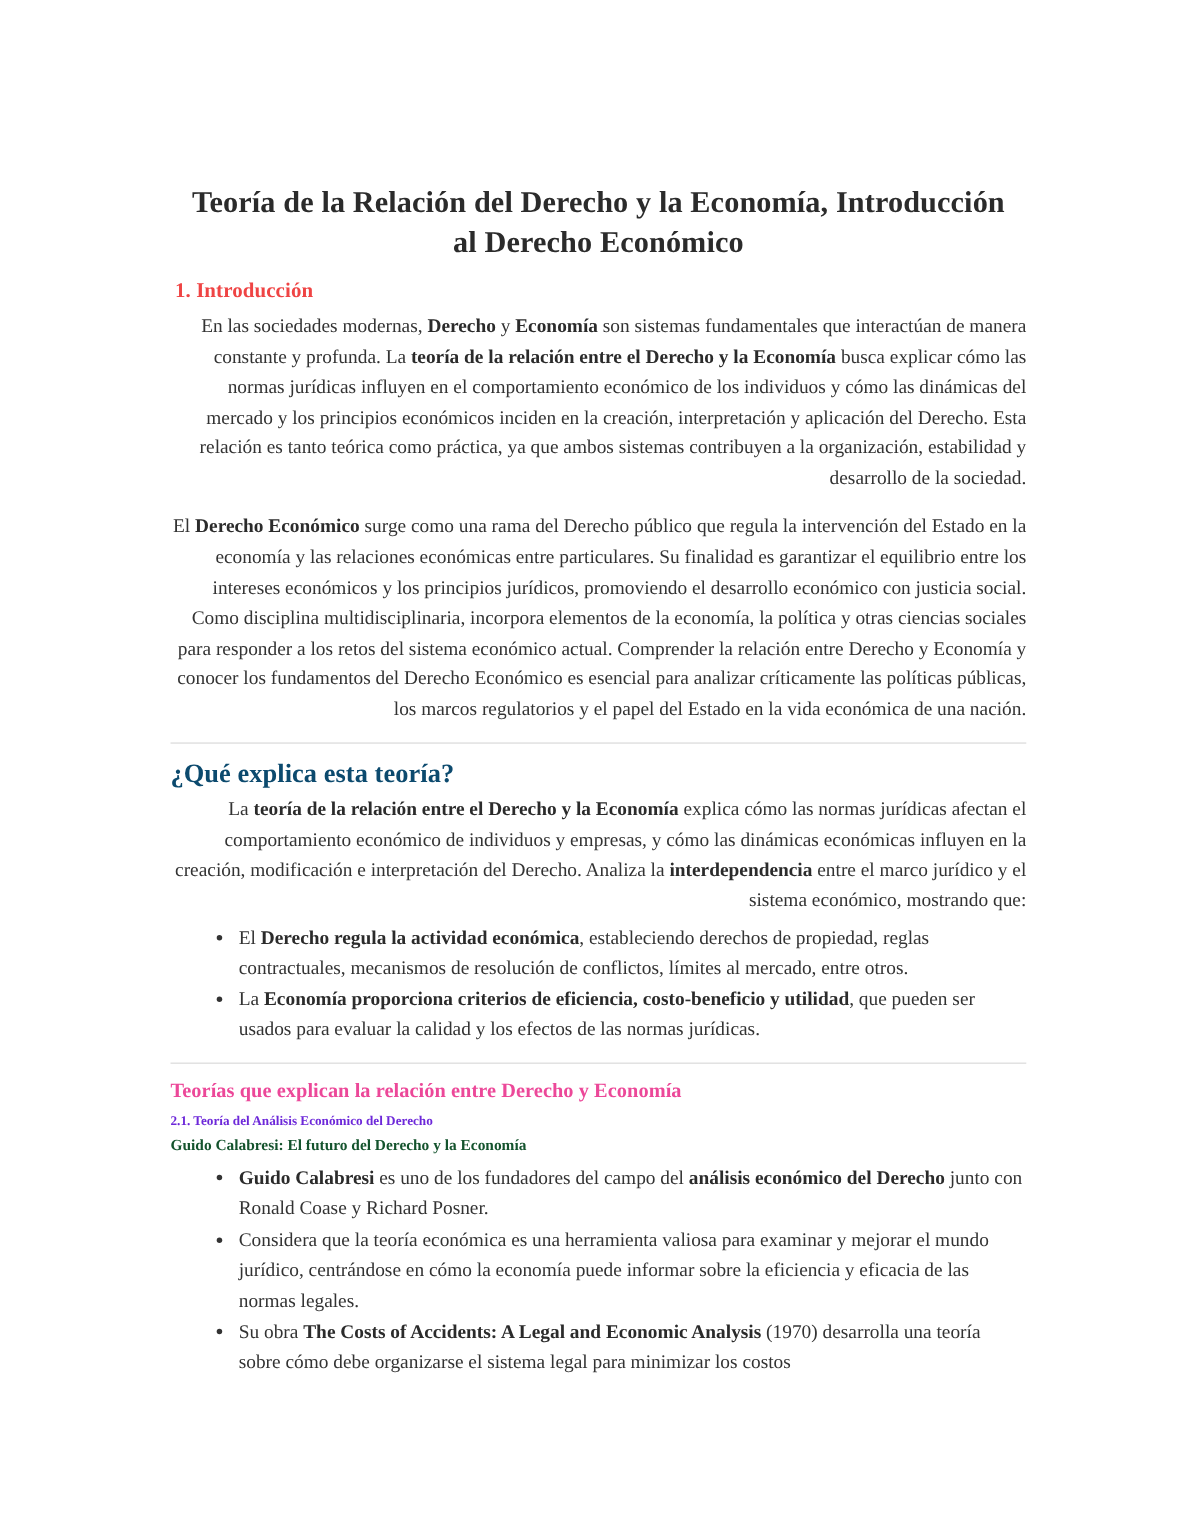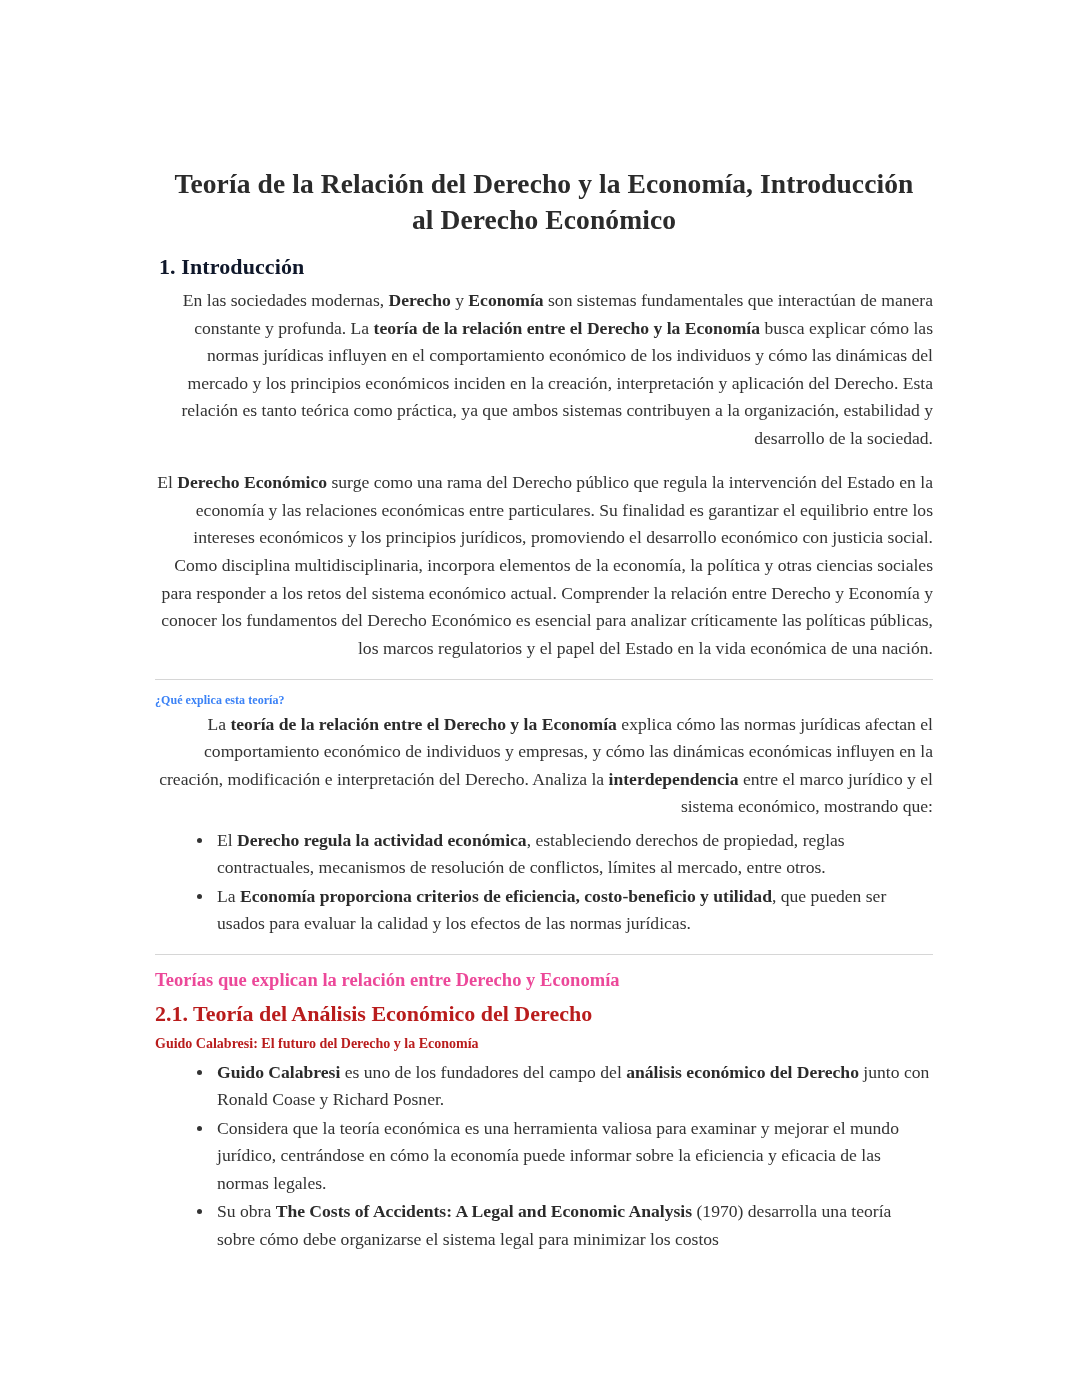--- a/index.html
+++ b/index.html
@@ -44,59 +44,59 @@
     line-height: 1.32;
     text-align: center;
     color: #2b2b2b;
     margin: 0 0 4px 0;
     padding: 0 8px;
     letter-spacing: 0.1px;
   }
 
   
   h2.sec-h {
-    font-size: 22px;
-    font-weight: bold;
-    line-height: 1.3;
-    color: #0f172a;
+    font-size: 19px;
+    font-weight: bold;
+    line-height: 1.3;
+    color: #ef4444;
     margin: 14px 0 6px 4px;
     letter-spacing: 0.1px;
   }
 
   h3.sub-h {
-    font-size: 12px;
-    font-weight: bold;
-    line-height: 1.3;
-    color: #3b82f6;
+    font-size: 24px;
+    font-weight: bold;
+    line-height: 1.3;
+    color: #0c4a6e;
     margin: 10px 0 2px 0;
     letter-spacing: 0.05px;
   }
 
   h3.theories-h {
     font-size: 18.5px;
     font-weight: bold;
     line-height: 1.3;
     color: #ec4899;
     margin: 12px 0 6px 0;
     letter-spacing: 0.05px;
   }
 
   h4.sub2-h {
-    font-size: 22px;
-    font-weight: bold;
-    line-height: 1.3;
-    color: #b91c1c;
+    font-size: 12px;
+    font-weight: bold;
+    line-height: 1.3;
+    color: #6d28d9;
     margin: 8px 0 4px 0;
   }
 
   h5.sub3-h {
     font-size: 14px;
     font-weight: bold;
     line-height: 1.3;
-    color: #b91c1c;
+    color: #14532d;
     margin: 6px 0 2px 0;
   }
 
   
   p.body {
     font-size: 17.6px;
     line-height: 1.565;
     color: #333333;
     margin: 0 0 17px 0;
     text-align: right;

